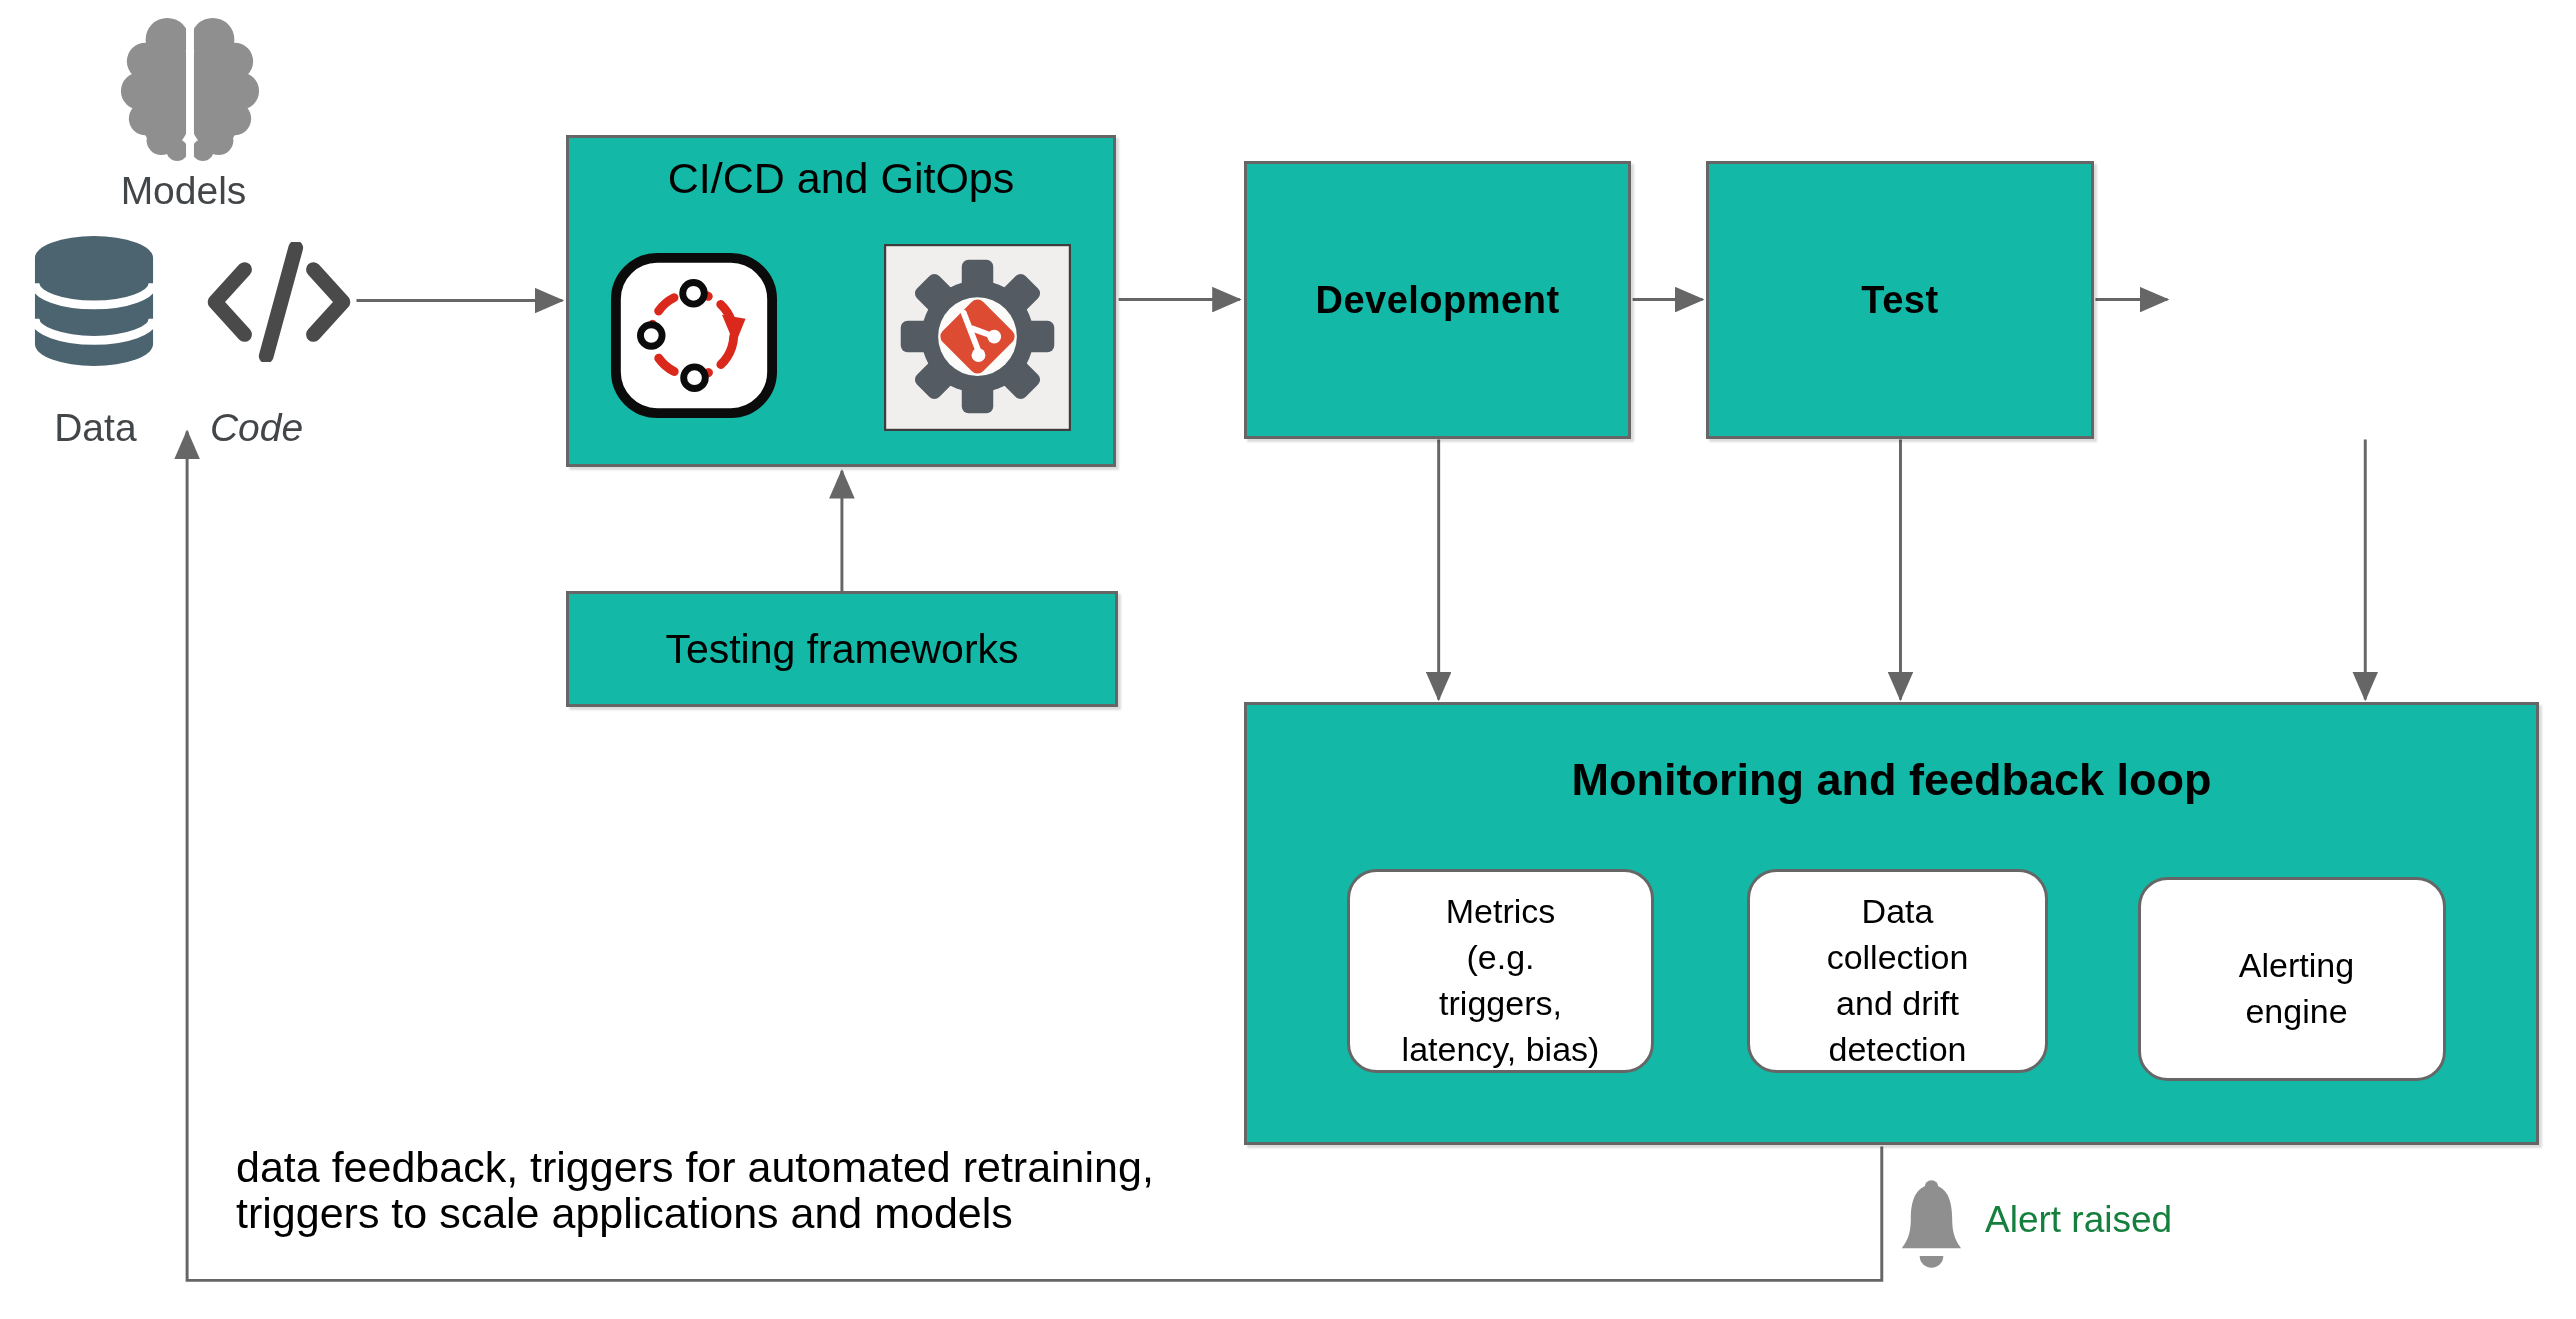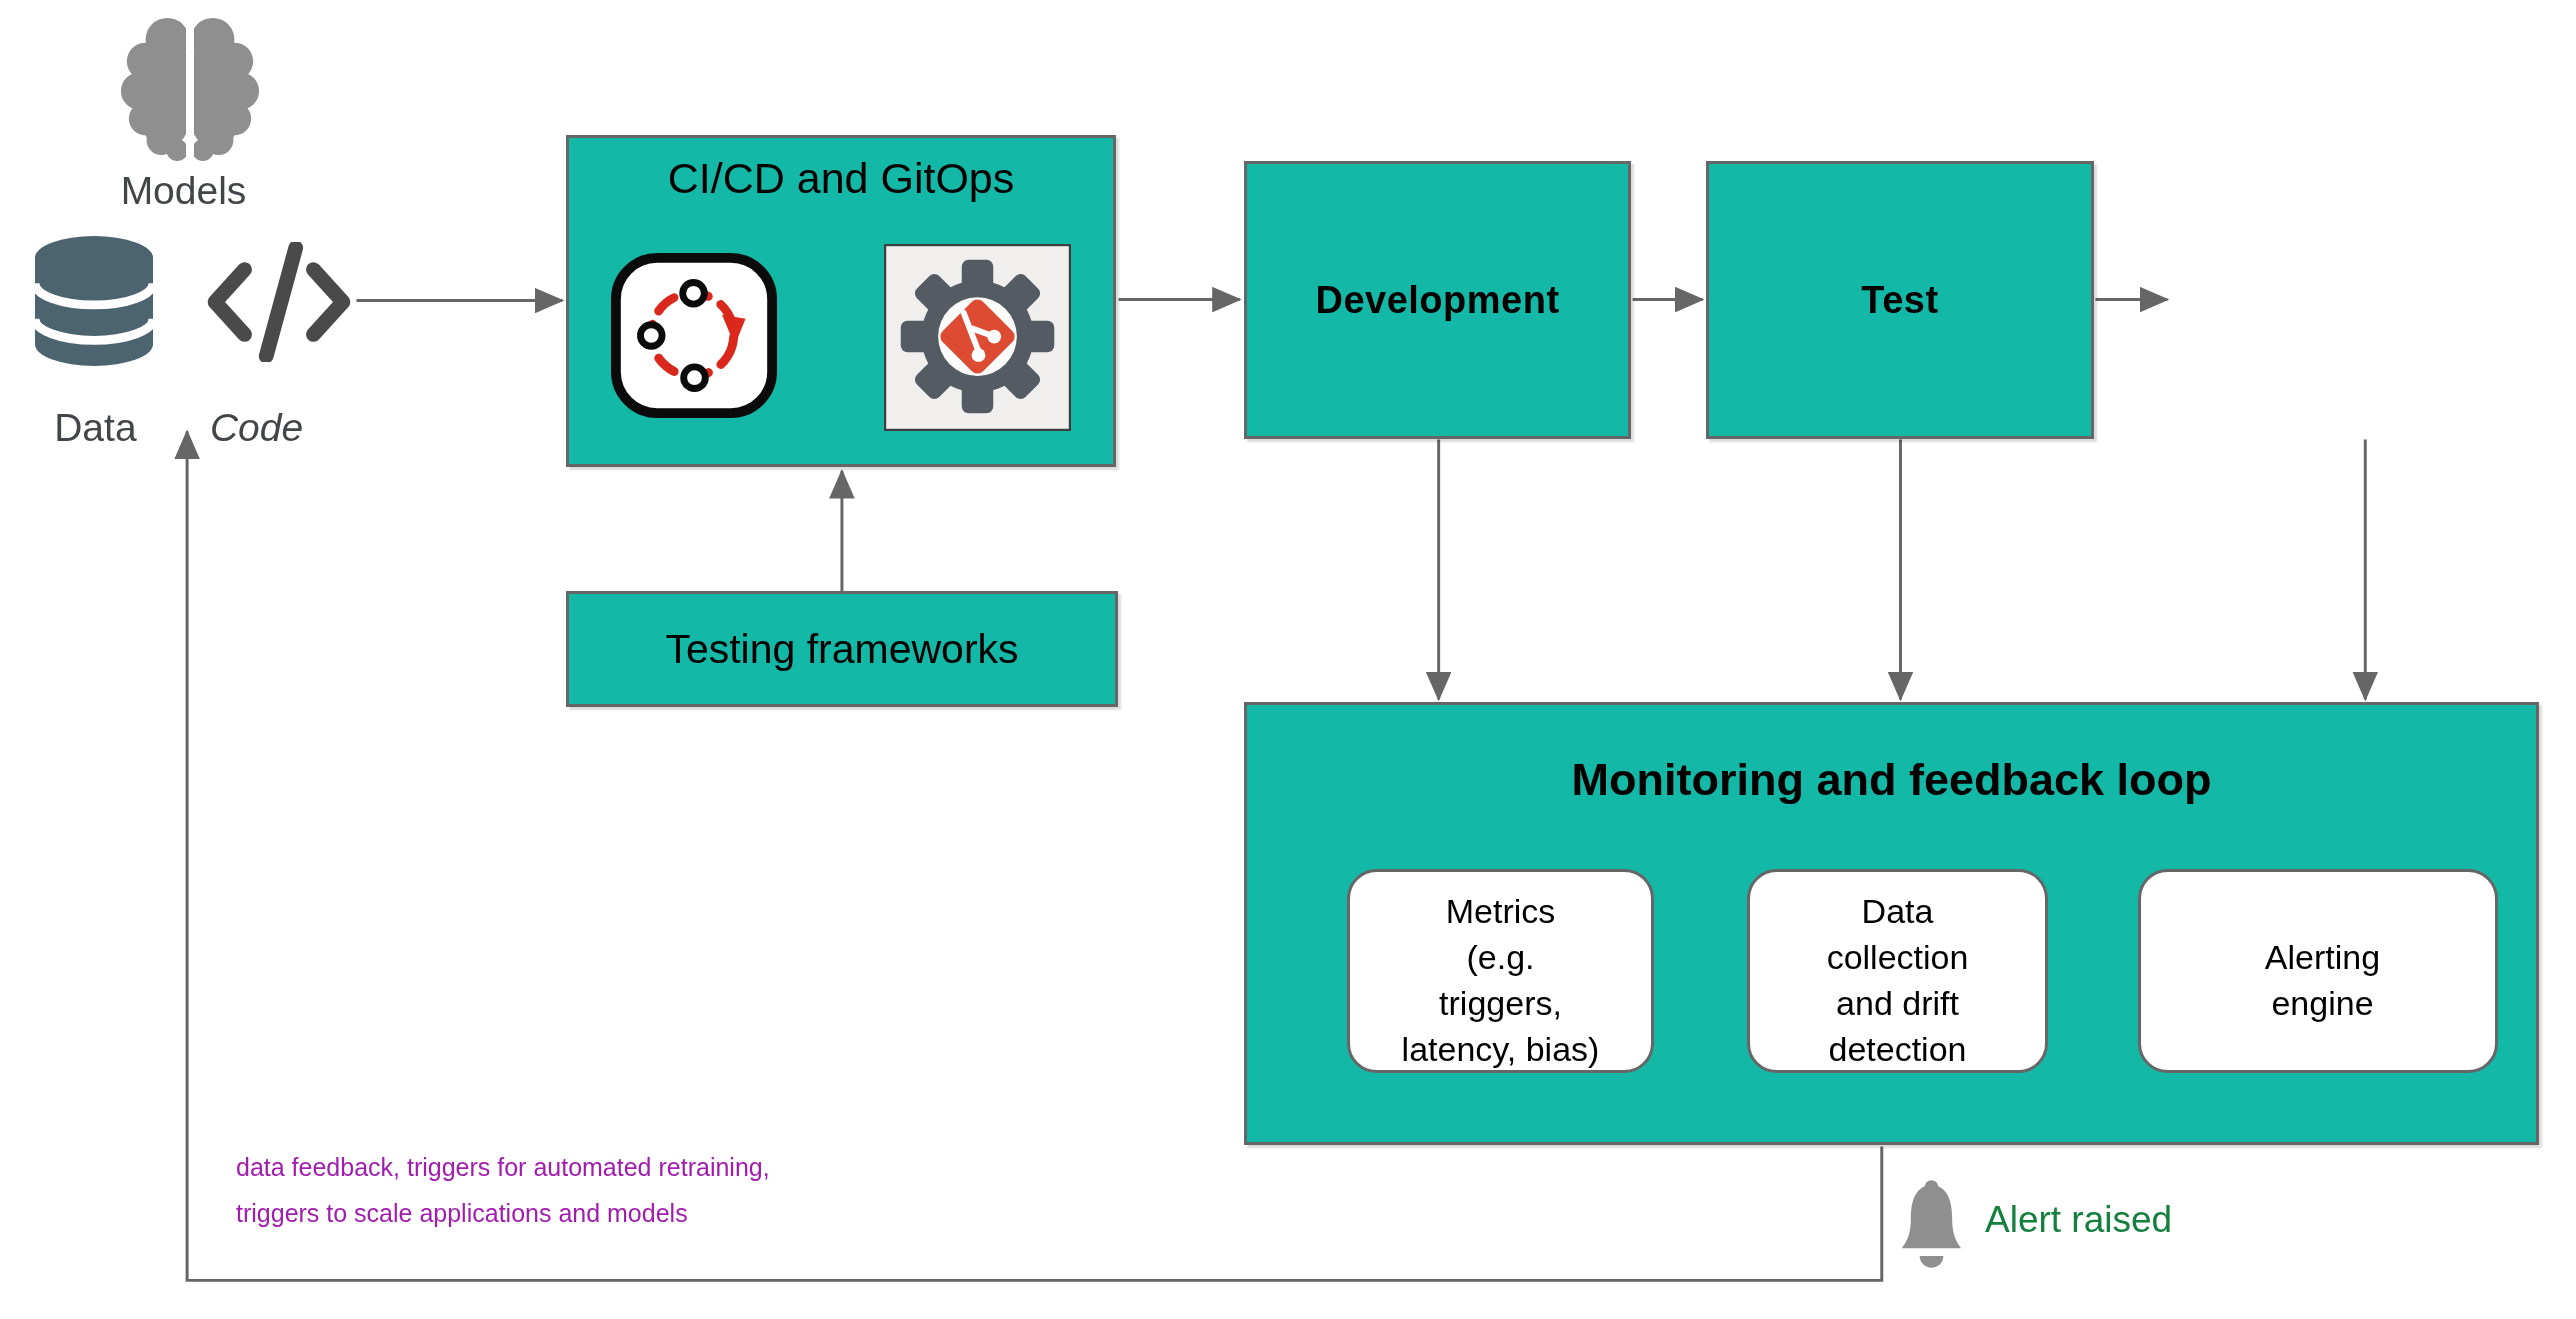--- a/index.html
+++ b/index.html
@@ -62,23 +62,23 @@
   }
   .subbox .lines { font-size: 34px; line-height: 46px; color: #000000; white-space: nowrap; margin-top: 17px; }
   .icon-label {
     position: absolute;
     text-align: center;
     font-size: 39px;
     color: #434649;
   }
   .note {
     position: absolute;
-    font-size: 25px;
+    font-size: 43px;
     line-height: 46px;
-    color: #a21caf;
+    color: #000000;
     white-space: nowrap;
   }
   .alert-label {
     position: absolute;
     font-size: 37px;
     color: #15803d;
     white-space: nowrap;
   }
 </style>
 </head>
@@ -207,21 +207,21 @@
 
     <div class="subbox" style="left:500px; top:164px; width:301px; height:204px;">
       <div class="lines">
         <div>Data</div>
         <div>collection</div>
         <div>and drift</div>
         <div>detection</div>
       </div>
     </div>
 
-    <div class="subbox" style="left:891px; top:164px; width:360px; height:204px;padding-left:9px;">
+    <div class="subbox" style="left:891px; top:172px; width:308px; height:204px;padding-left:9px;">
       <div class="lines">
         <div>Alerting</div>
         <div>engine</div>
       </div>
     </div>
   </div>
 
   <div class="note" style="left:236px; top:1144px;">
     <div>data feedback, triggers for automated retraining,</div>
     <div>triggers to scale applications and models</div>

